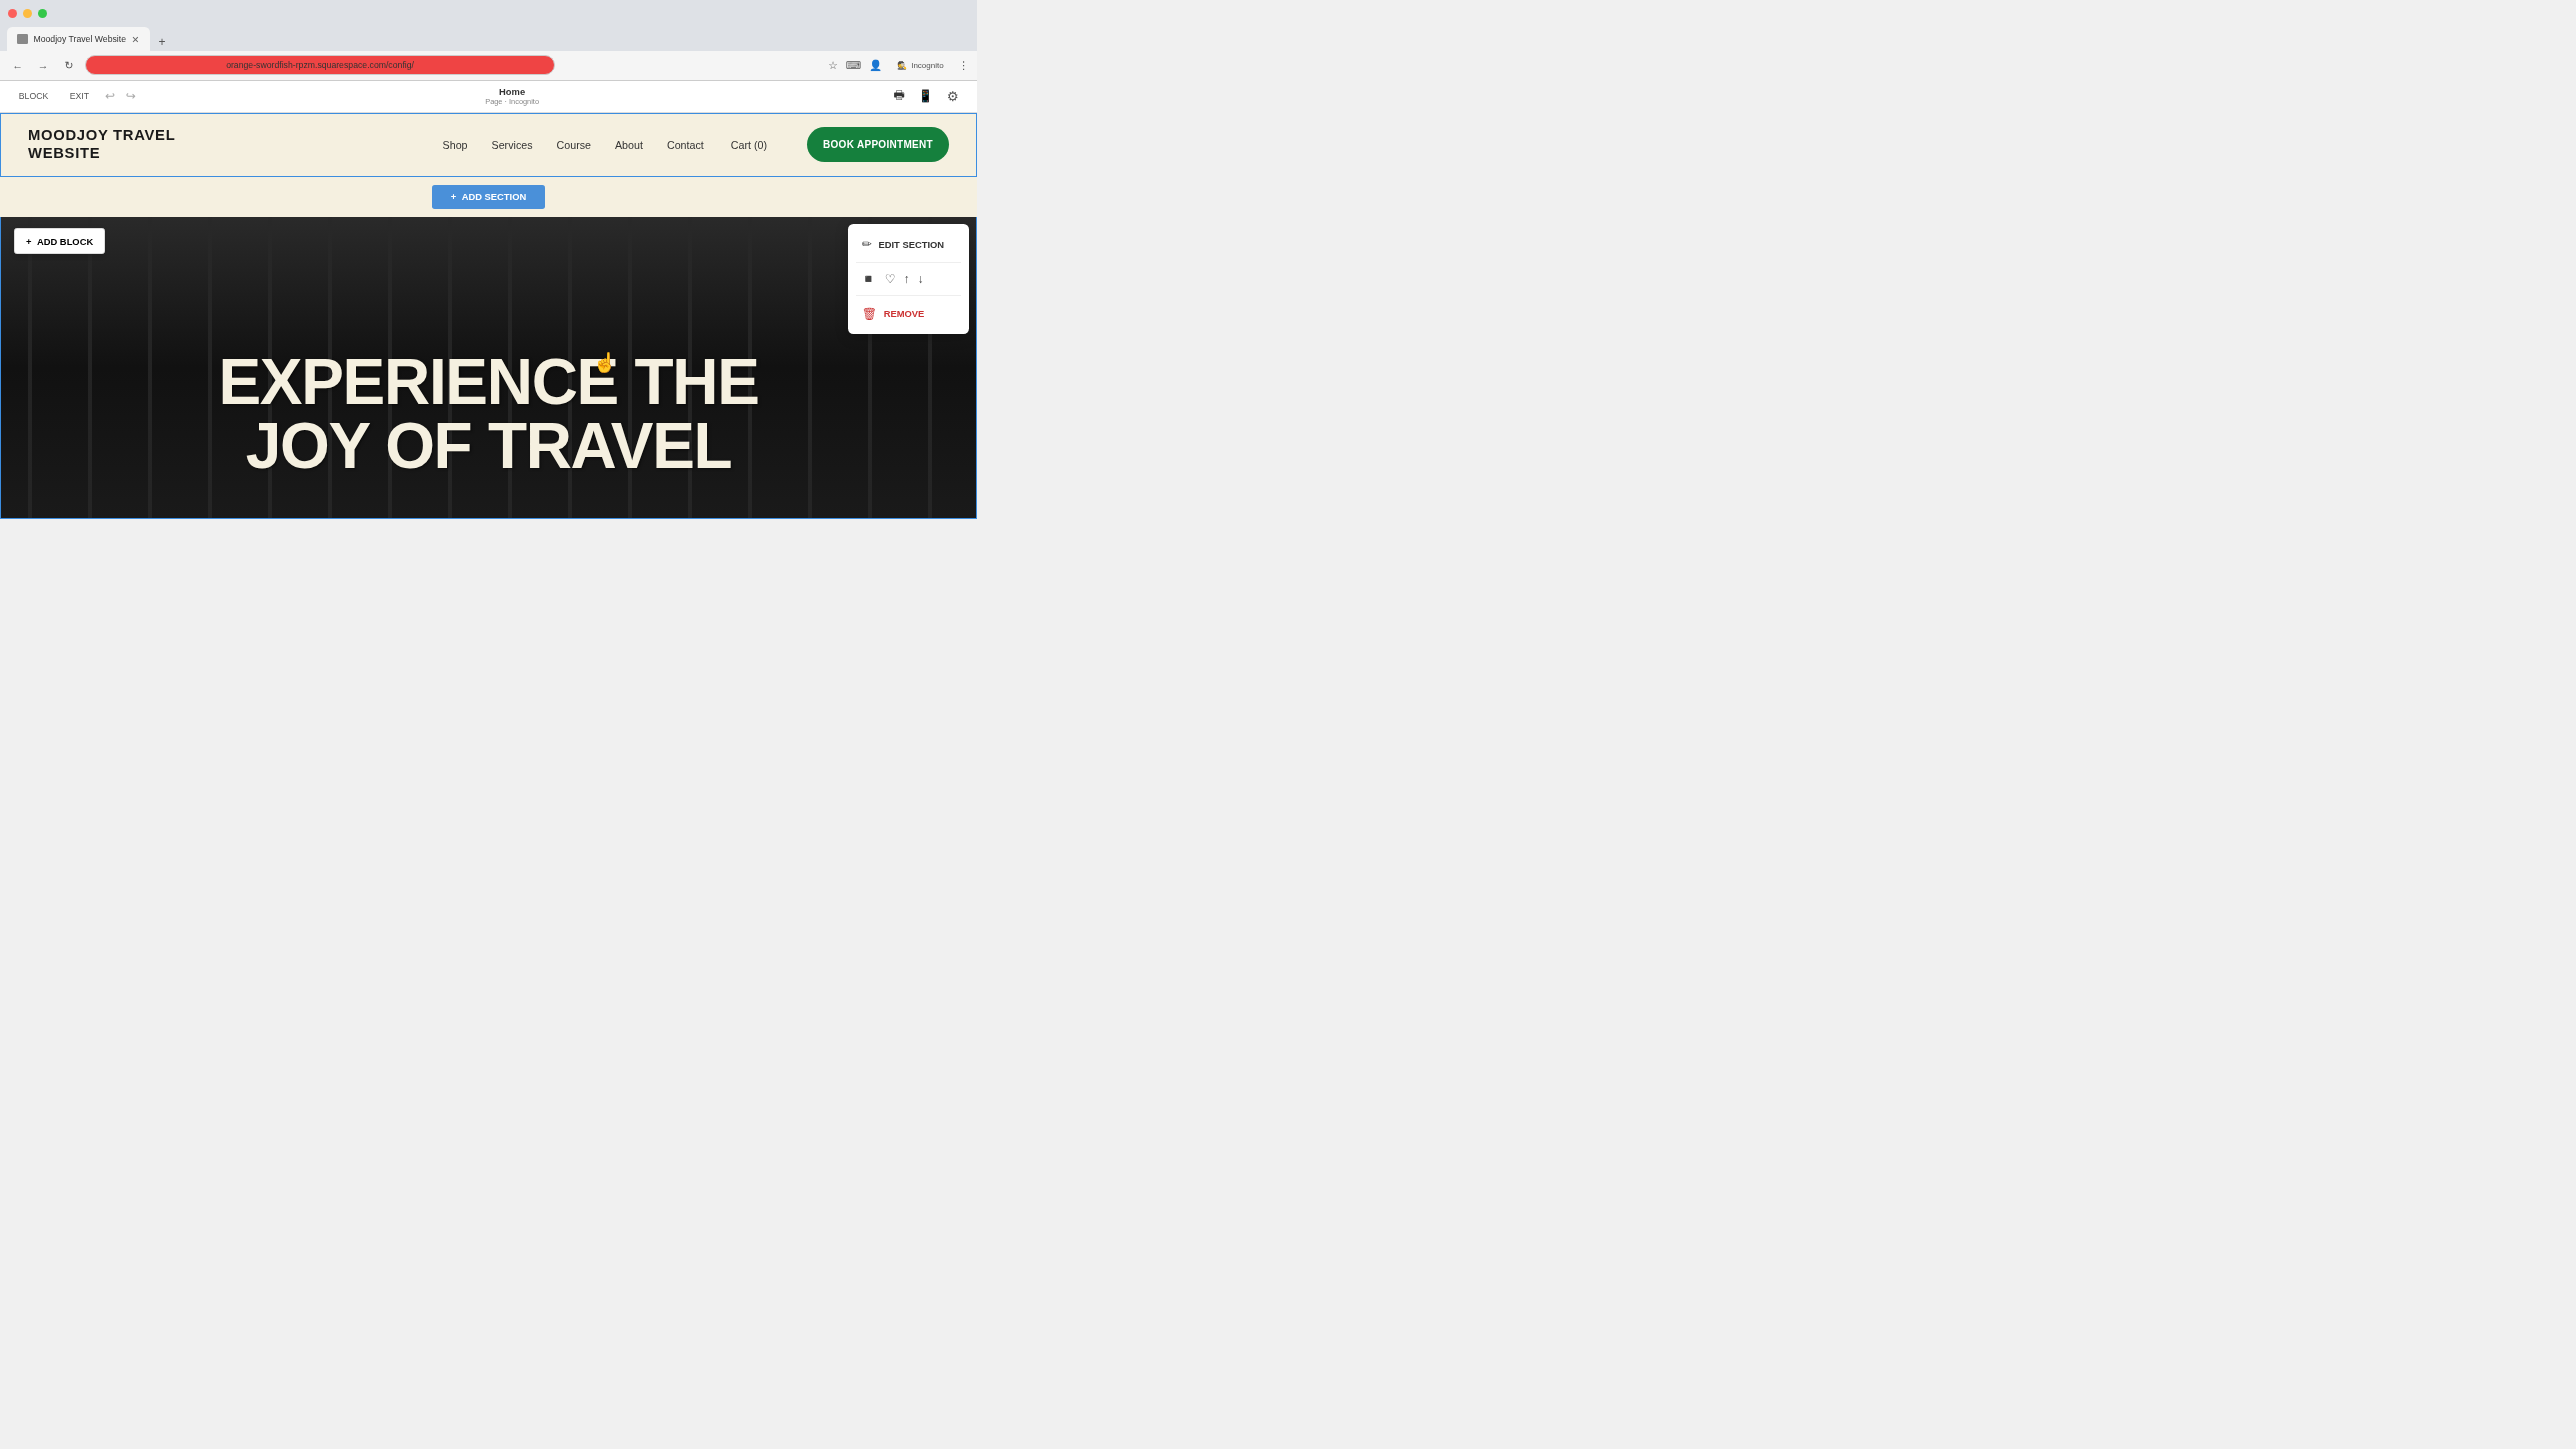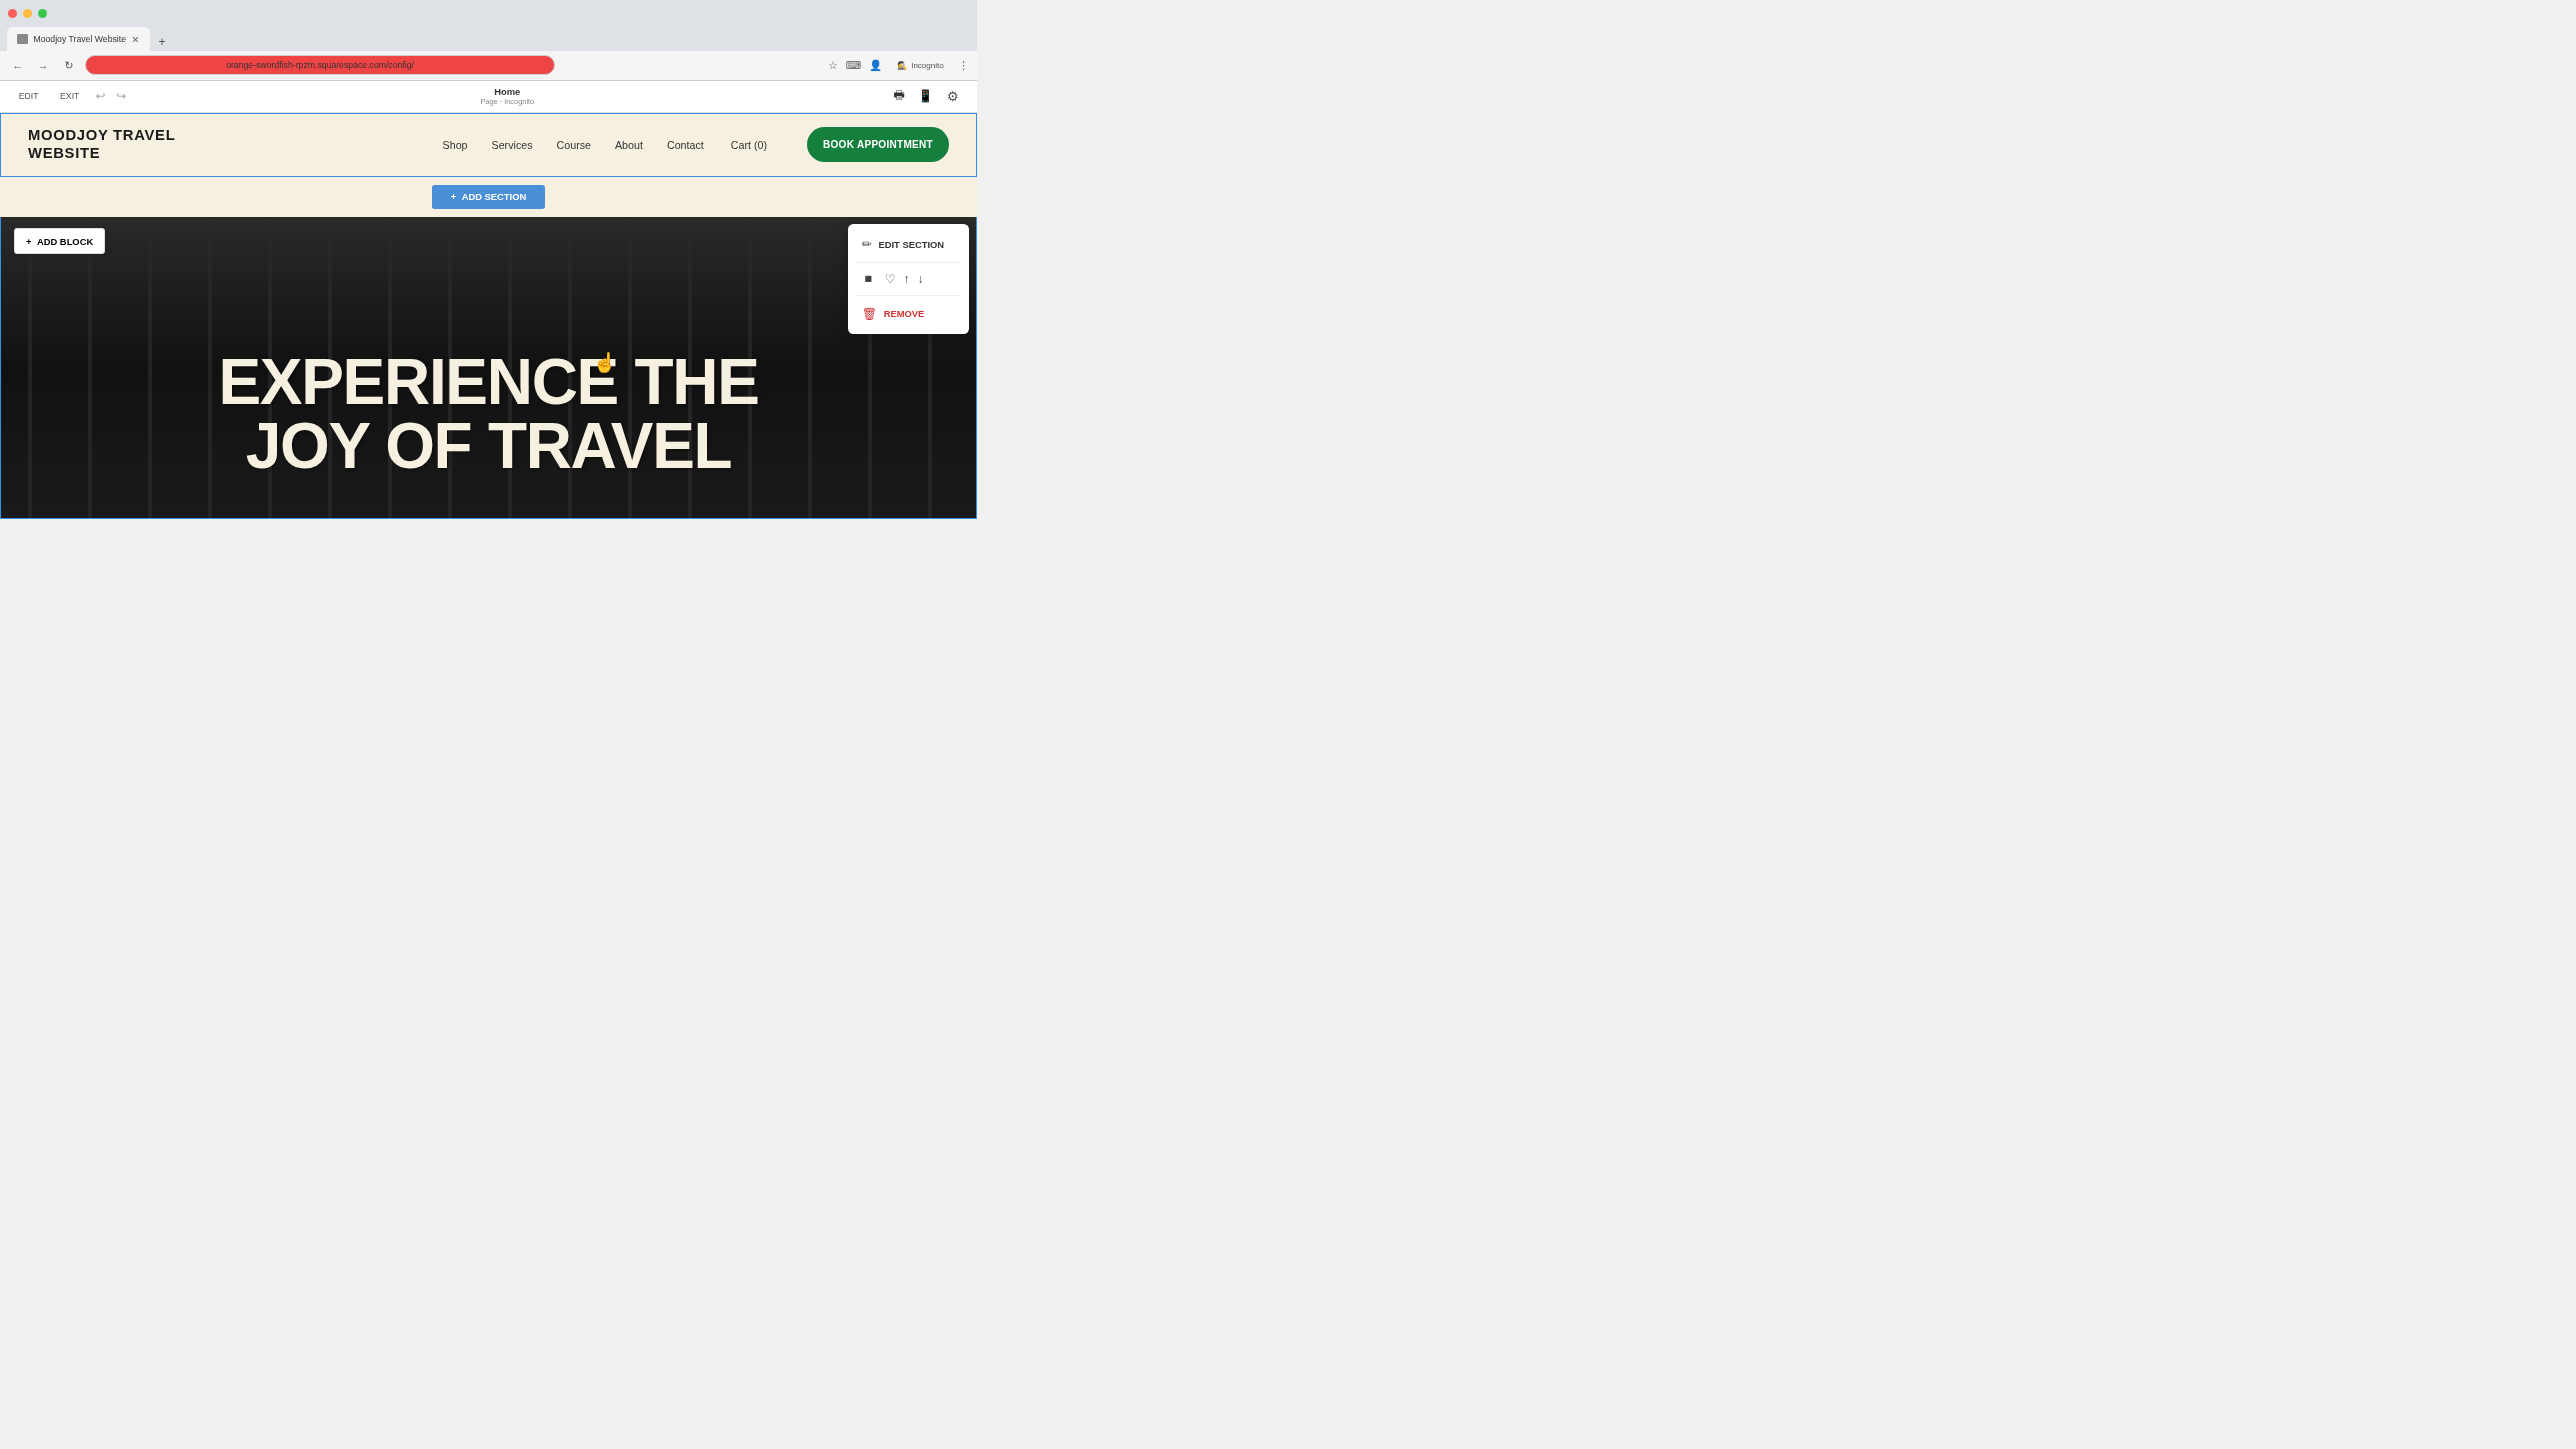--- a/index.html
+++ b/index.html
@@ -429,21 +429,21 @@
       <div class="incognito-badge">
         <span>🕵</span>
         <span>Incognito</span>
       </div>
       <span class="addr-icon">⋮</span>
     </div>
   </div>
 </div>
 
 <div class="editor-toolbar">
-  <button class="toolbar-btn">EDIT</button>
+  <button class="toolbar-btn">BLOCK</button>
   <button class="toolbar-btn">EXIT</button>
   <span class="toolbar-undo">↩</span>
   <span class="toolbar-undo">↪</span>
   <div class="page-info">
     <div class="page-name">Home</div>
     <div class="page-status">Page · Incognito</div>
   </div>
   <div class="view-toggles">
     <button class="view-btn active">🖶</button>
     <button class="view-btn">📱</button>

